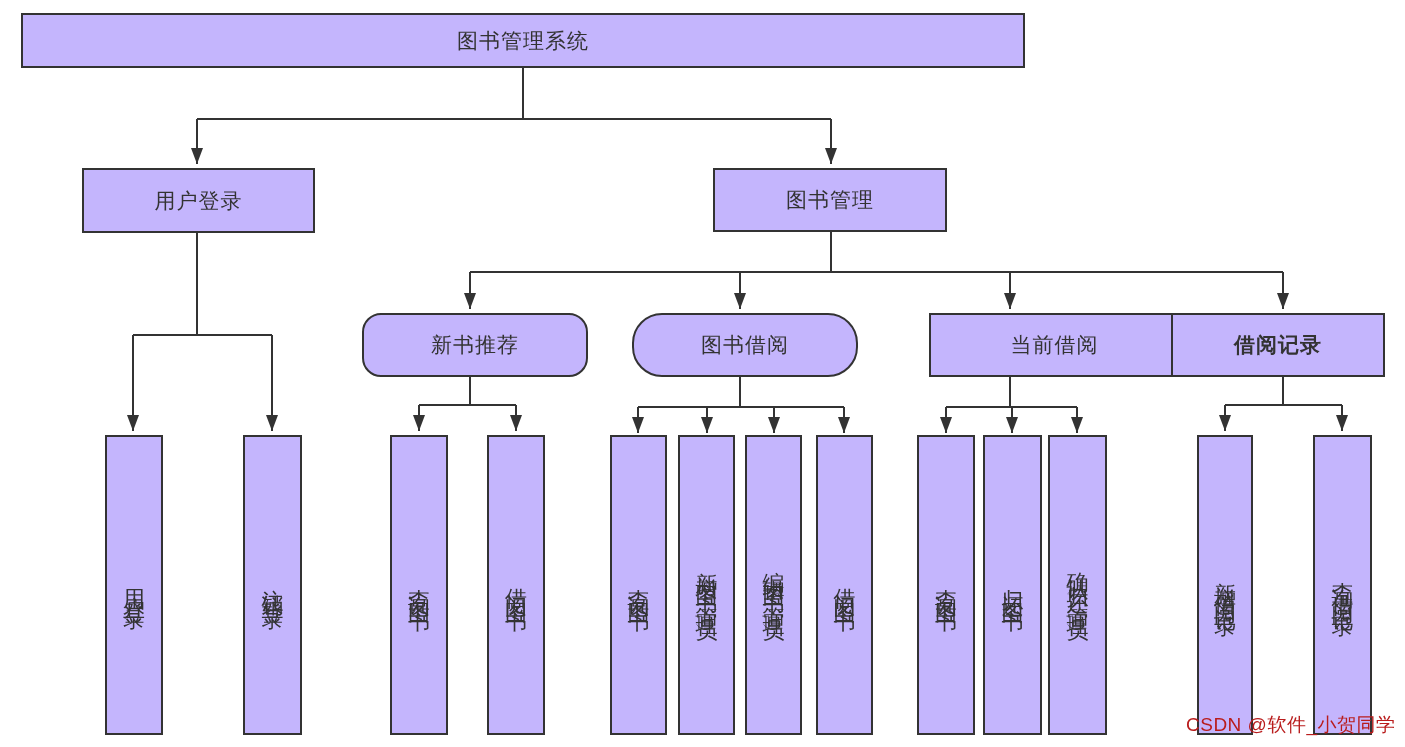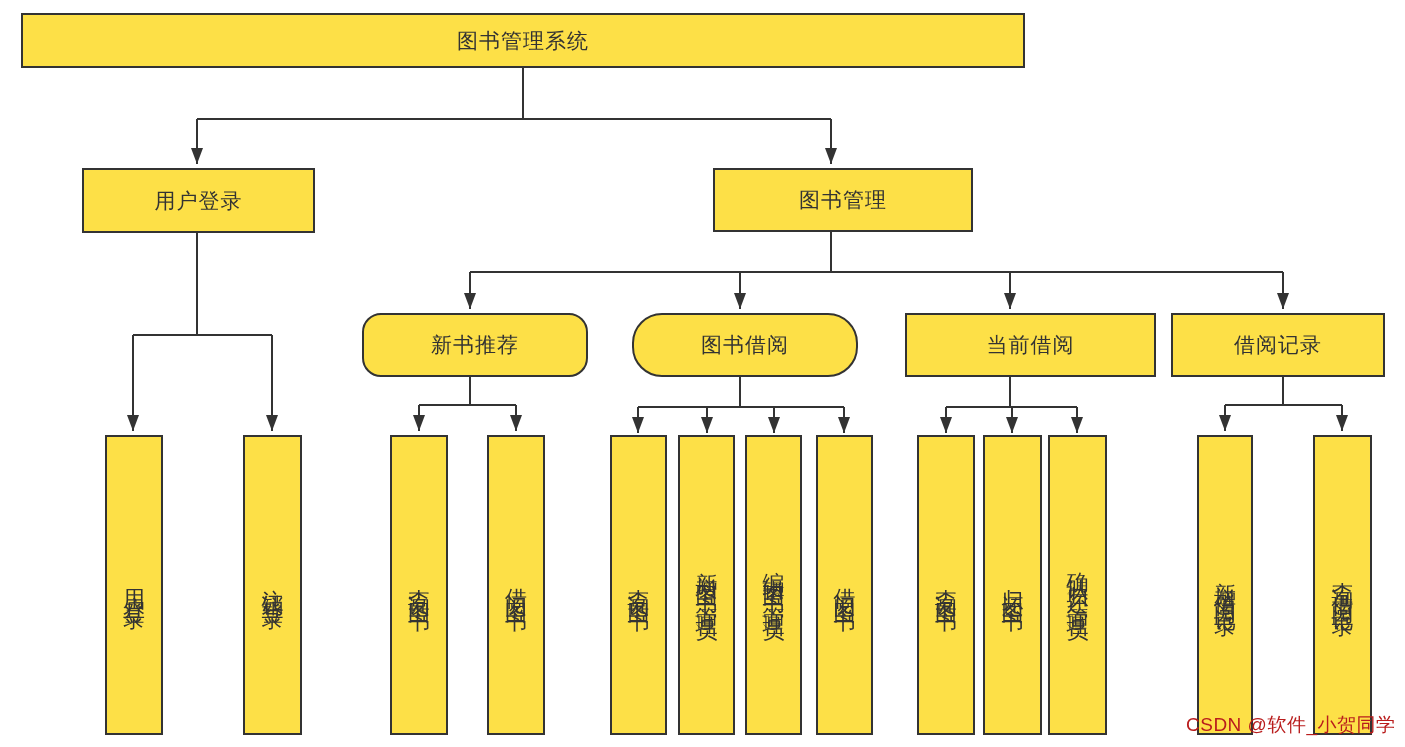--- a/index.html
+++ b/index.html
@@ -14,21 +14,21 @@
     width: 1405px; height: 747px;
     background: #ffffff;
   }
   #wires {
     position: absolute; left: 0; top: 0;
     z-index: 0;
   }
   .node {
     position: absolute;
     box-sizing: border-box;
-    background: #fde047;
+    background: #c4b5fd;
     border: 2px solid #333333;
     color: #333333;
     display: flex;
     align-items: center;
     justify-content: center;
     z-index: 1;
     font-size: 21px;
     letter-spacing: 1px;
     text-align: center;
   }
@@ -100,26 +100,26 @@
       <path d="M1283,377 L1283,405"></path>
       <path d="M1225,405 L1342,405"></path>
       <path d="M1225,405 L1225,431" marker-end="url(#arrow)"></path>
       <path d="M1342,405 L1342,431" marker-end="url(#arrow)"></path>
     </g>
   </svg>
 
   <div class="node" style="left:21px; top:13px; width:1004px; height:55px;">图书管理系统</div>
 
   <div class="node" style="left:82px; top:168px; width:233px; height:65px;">用户登录</div>
-  <div class="node" style="left:713px; top:168px; width:260px; height:64px;">图书管理</div>
+  <div class="node" style="left:713px; top:168px; width:234px; height:64px;">图书管理</div>
 
   <div class="node" style="left:362px; top:313px; width:226px; height:64px;border-radius:19px;">新书推荐</div>
   <div class="node" style="left:632px; top:313px; width:226px; height:64px;border-radius:30px;">图书借阅</div>
-  <div class="node" style="left:905px; top:313px; width:251px; height:64px;">当前借阅</div>
-  <div class="node" style="left:1171px; top:313px; width:214px; height:64px;">借阅记录</div>
+  <div class="node" style="left:929px; top:313px; width:251px; height:64px;">当前借阅</div>
+  <div class="node" style="left:1171px; top:313px; width:214px; height:64px;font-weight:bold;">借阅记录</div>
 
   <div class="node leaf" style="left:105px; top:435px; width:58px; height:300px;">用户登录</div>
   <div class="node leaf" style="left:243px; top:435px; width:59px; height:300px;">注销登录</div>
 
   <div class="node leaf" style="left:390px; top:435px; width:58px; height:300px;">查询图书</div>
   <div class="node leaf" style="left:487px; top:435px; width:58px; height:300px;">借阅图书</div>
 
   <div class="node leaf" style="left:610px; top:435px; width:57px; height:300px;">查询图书</div>
   <div class="node leaf" style="left:678px; top:435px; width:57px; height:300px;">新增图书（管理员）</div>
   <div class="node leaf" style="left:745px; top:435px; width:57px; height:300px;">编辑图书（管理员）</div>

